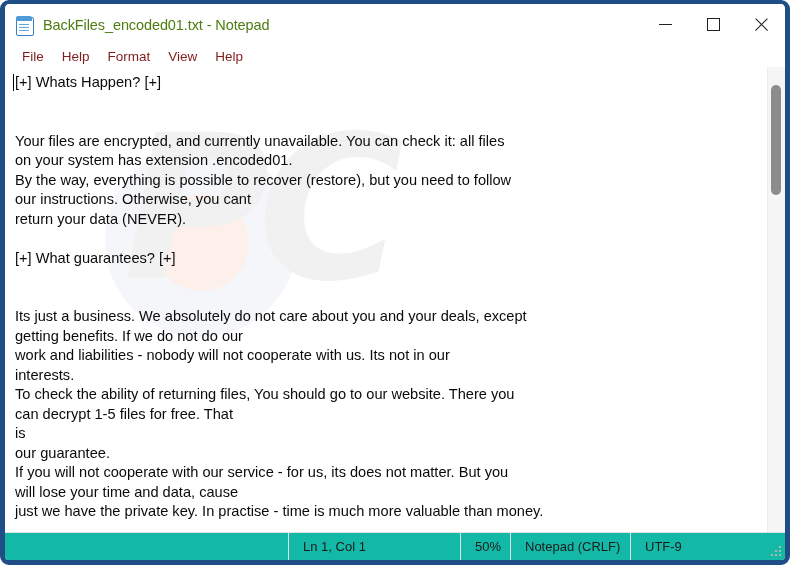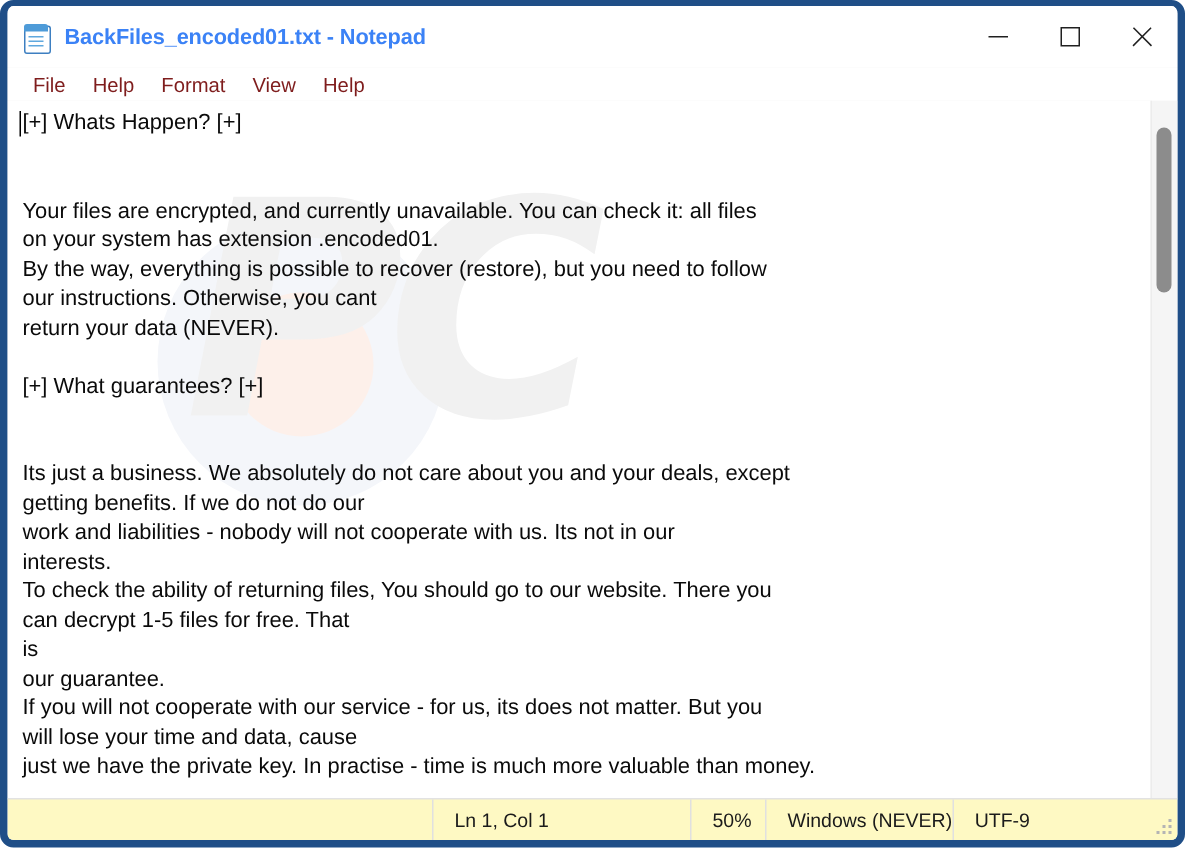--- a/index.html
+++ b/index.html
@@ -68,24 +68,23 @@
     left: 4px;
     width: 10px;
     height: 1.4px;
     background: #5fa8de;
   }
   .app-icon .l1 { top: 9px; }
   .app-icon .l2 { top: 12px; }
   .app-icon .l3 { top: 15px; }
   .title-text {
     font-size: 14.5px;
-    color: #3b82f6;
+    color: #4d7c0f;
     white-space: nowrap;
     letter-spacing: -0.1px;
-    font-weight: bold;
   }
   .win-controls {
     margin-left: auto;
     display: flex;
     height: 41px;
   }
   .win-btn {
     width: 48px;
     height: 41px;
     display: flex;
@@ -239,21 +238,21 @@
     width: 10px;
     height: 110px;
     background: #8c8c8c;
     border-radius: 5px;
   }
 
   
   .statusbar {
     flex: 0 0 27px;
     height: 27px;
-    background: #fef9c3;
+    background: #14b8a6;
     border-top: 1px solid #e2e2e2;
     display: flex;
     align-items: stretch;
     font-size: 13px;
     color: #1b1b1b;
     position: relative;
   }
   .sb-spacer { flex: 0 0 283px; }
   .sb-cell {
     display: flex;
@@ -352,21 +351,21 @@
     </div>
     <div class="vscroll">
       <div class="vthumb"></div>
     </div>
   </div>
 
   <div class="statusbar">
     <div class="sb-spacer"></div>
     <div class="sb-cell sb-ln">Ln 1, Col 1</div>
     <div class="sb-cell sb-zoom">50%</div>
-    <div class="sb-cell sb-eol">Windows (NEVER)</div>
+    <div class="sb-cell sb-eol">Notepad (CRLF)</div>
     <div class="sb-cell sb-enc">UTF-9</div>
     <div class="grip">
       <i style="left:8px;top:0px;"></i>
       <i style="left:4px;top:4px;"></i>
         <i style="left:8px;top:4px;"></i>
       <i style="left:0px;top:8px;"></i>
         <i style="left:4px;top:8px;"></i>
         <i style="left:8px;top:8px;"></i>
     </div>
   </div>

